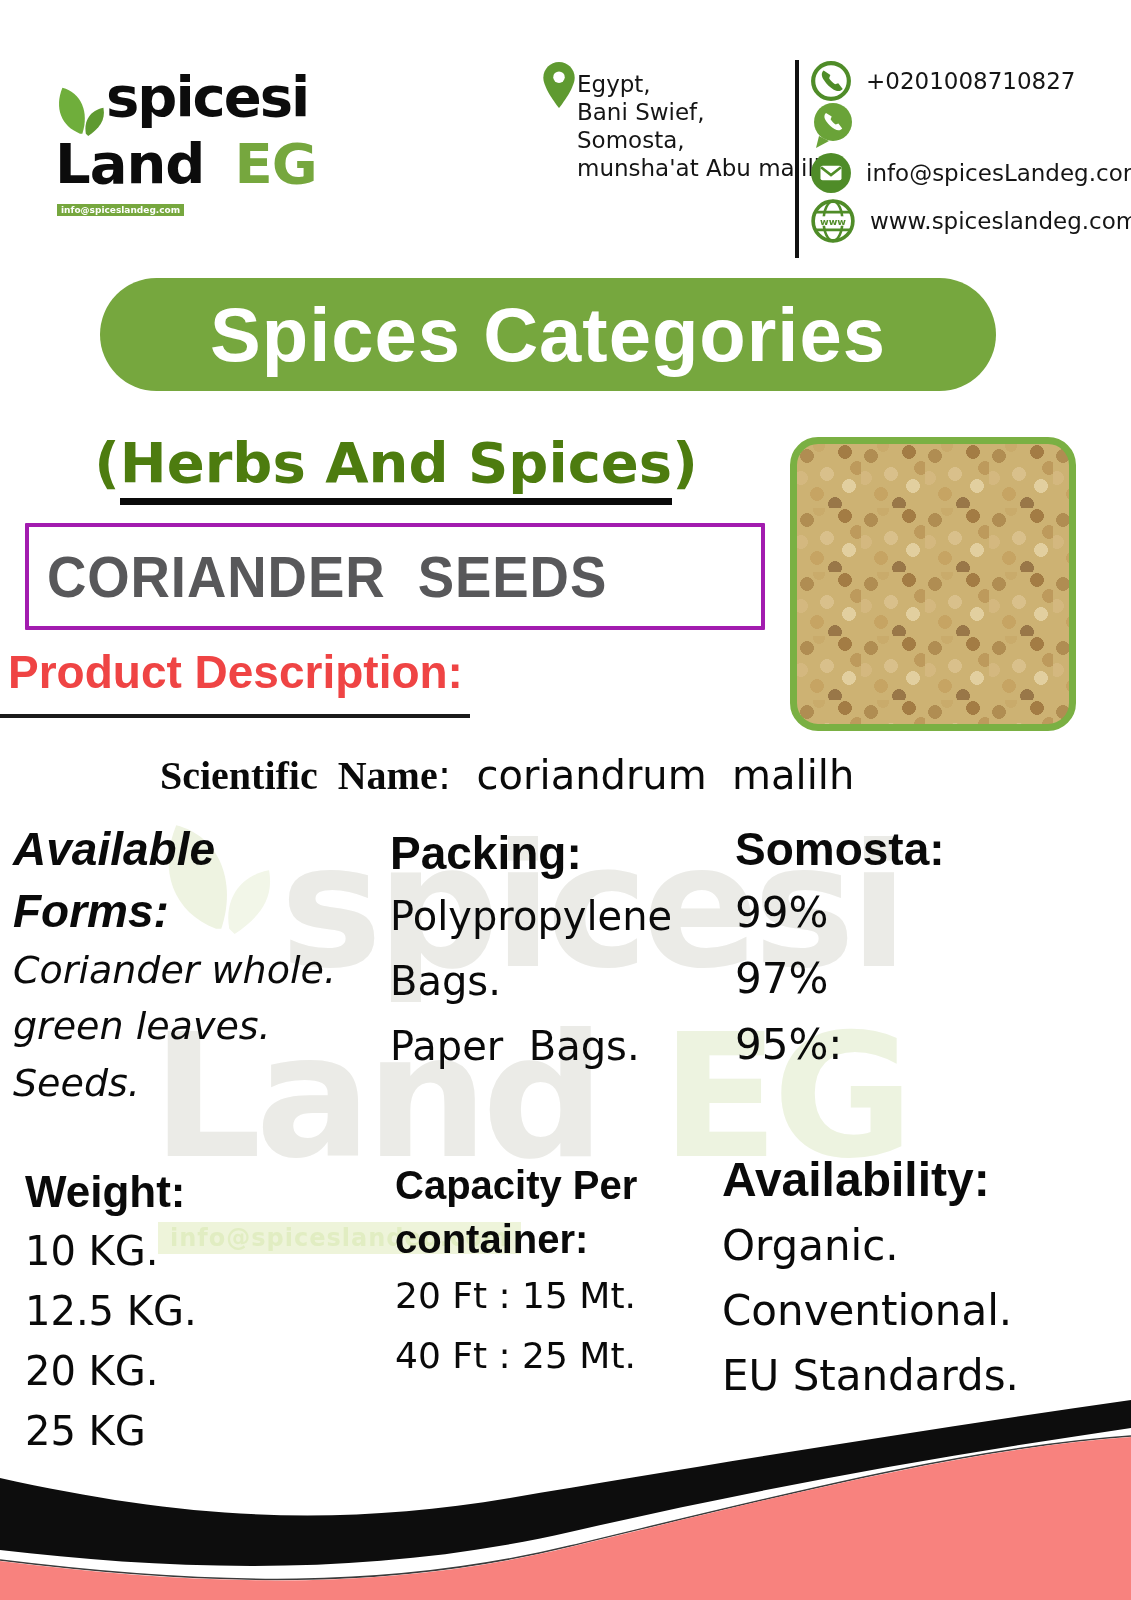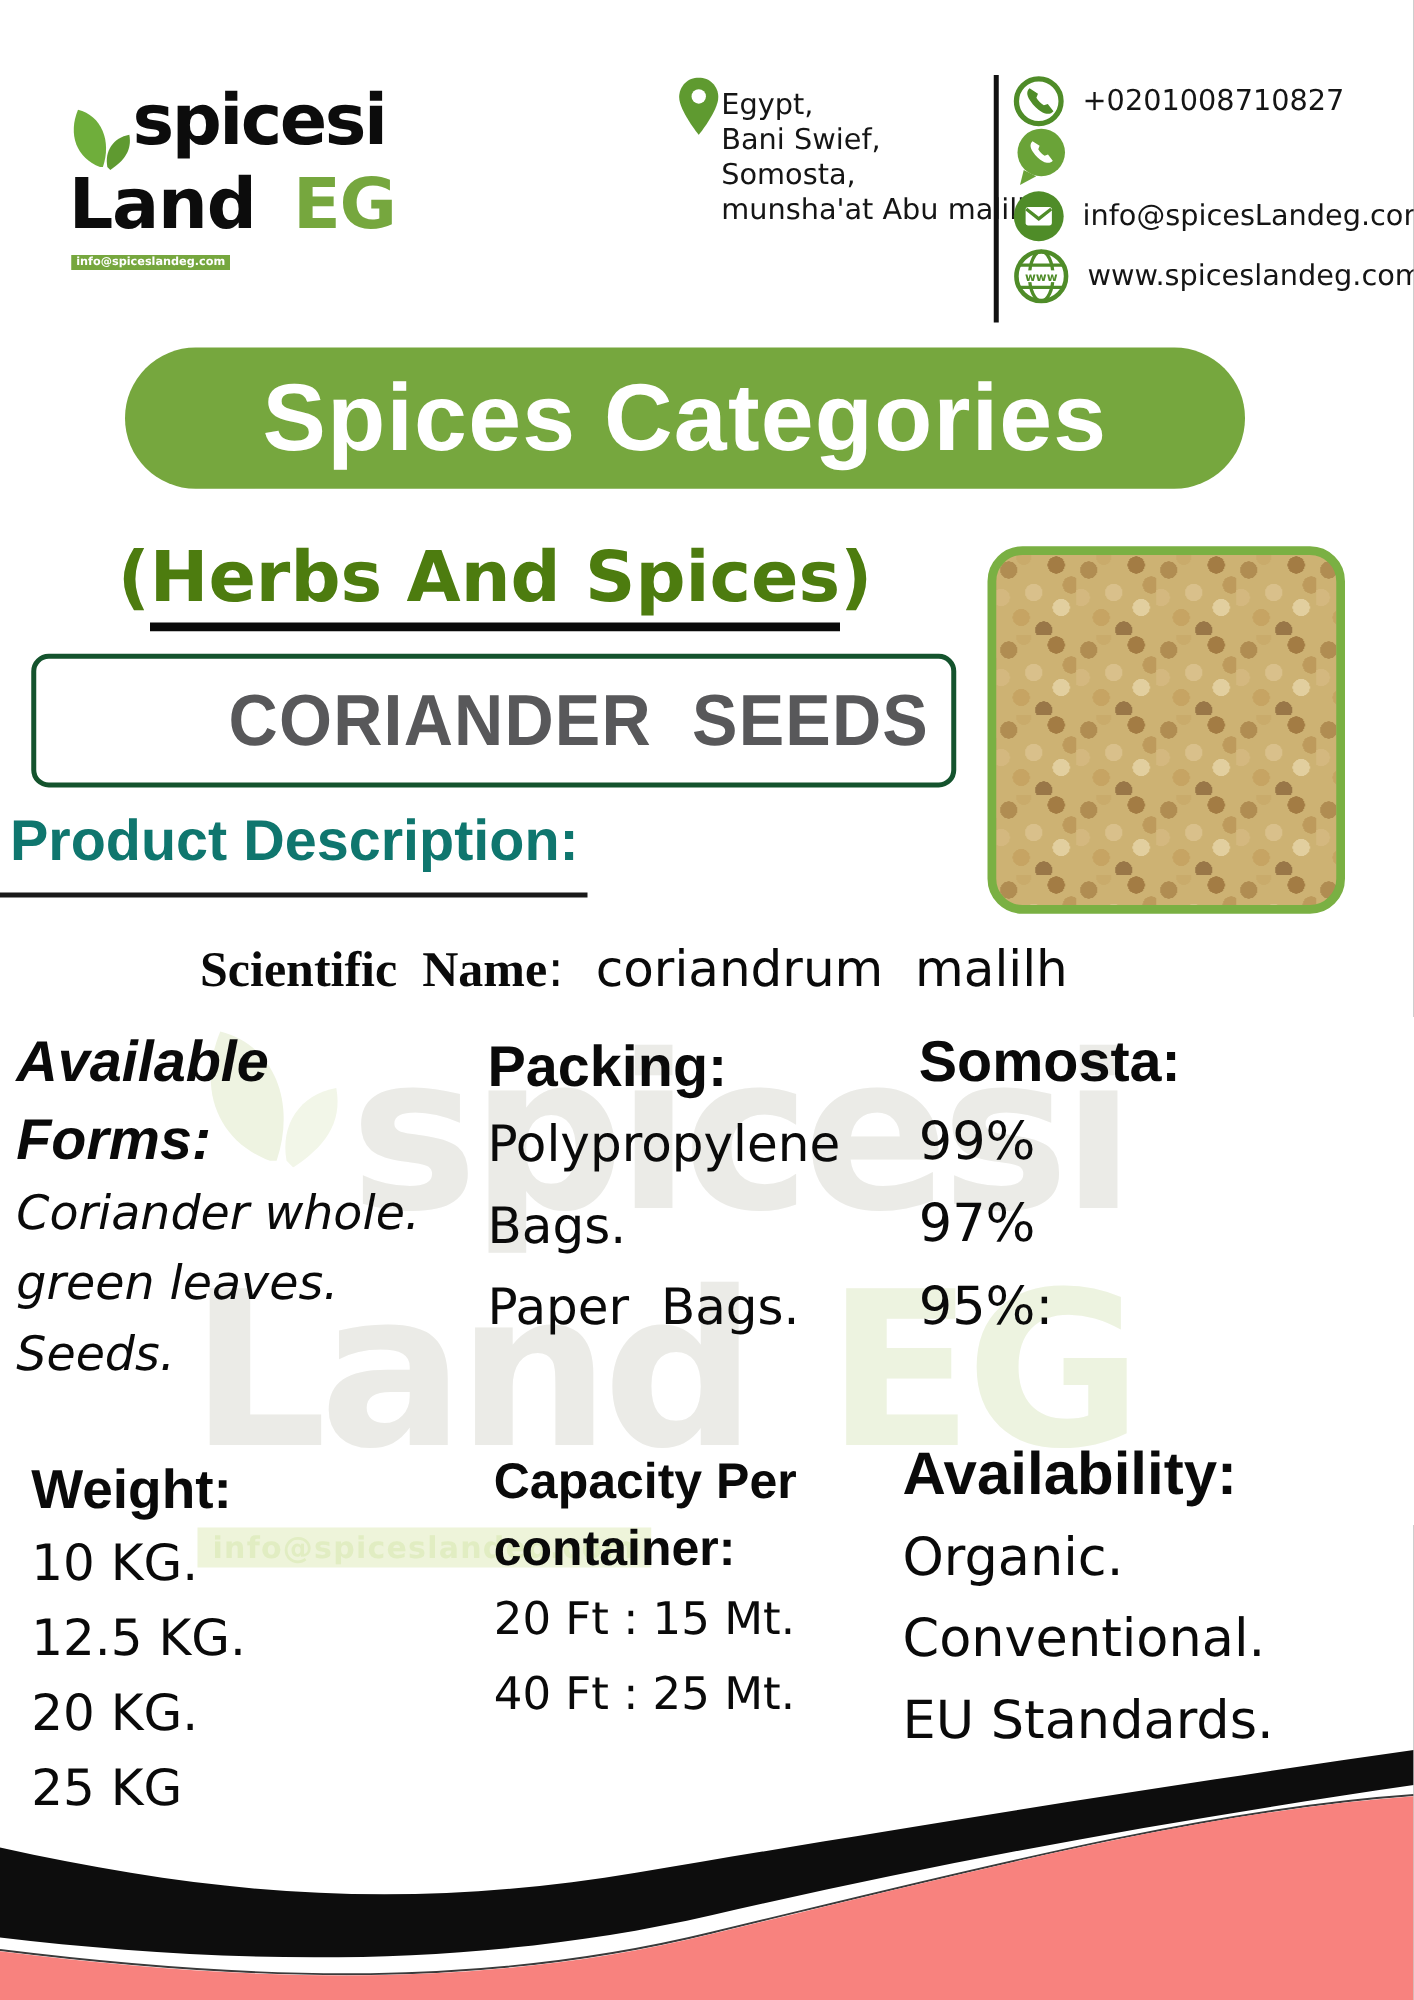--- a/index.html
+++ b/index.html
@@ -24,42 +24,42 @@
   .banner{left:100px;top:278px;width:896px;height:113px;background:#76a73e;border-radius:57px;
           display:flex;align-items:center;justify-content:center;}
   .banner-title{color:#fff;font-weight:bold;font-size:76px;letter-spacing:1px;
                 font-family:"Liberation Sans","DejaVu Sans",sans-serif;}
 
   
   .category{left:0;top:430px;width:792px;text-align:center;font-size:56px;font-weight:bold;color:#4d7c0f;}
   .category .uline{border-bottom:7px solid #0a0a0a;padding-bottom:3px;}
 
   
-  .title-box{left:25px;top:523px;width:732px;height:99px;border:4px solid #14532d;border-radius:14px;
-             background:#fff;display:flex;align-items:center;justify-content:flex-end;}
+  .title-box{left:25px;top:523px;width:732px;height:99px;border:4px solid #a21caf;border-radius:1px;
+             background:#fff;display:flex;align-items:center;justify-content:flex-start;}
   .title-box span{font-size:58px;font-weight:bold;color:#58585a;letter-spacing:1px;
                   font-family:"Liberation Sans","DejaVu Sans",sans-serif;transform:scaleX(.94);}
 
   
   .photo{left:790px;top:437px;width:272px;height:280px;border:7px solid #7ab043;border-radius:28px;
          background-color:#cdb273;z-index:2;
          background-image:
            radial-gradient(circle 7px at 10px 12px,#b08d52 97%,transparent),
            radial-gradient(circle 7px at 30px 30px,#d9c08b 97%,transparent),
            radial-gradient(circle 7px at 48px 8px,#a37c44 97%,transparent),
            radial-gradient(circle 7px at 20px 50px,#c6a463 97%,transparent),
            radial-gradient(circle 7px at 52px 42px,#e2cf9f 97%,transparent),
            radial-gradient(circle 7px at 38px 60px,#997748 97%,transparent),
            radial-gradient(circle 7px at 4px 34px,#d4b87f 97%,transparent),
            radial-gradient(circle 7px at 60px 24px,#bd9a5c 97%,transparent),
            radial-gradient(circle 6px at 22px 2px,#c9ab6b 97%,transparent);
          background-size:64px 64px;}
 
   
-  .desc-h{left:8px;top:645px;font-size:46px;font-weight:bold;color:#0f766e;
+  .desc-h{left:8px;top:645px;font-size:46px;font-weight:bold;color:#ef4444;
           font-family:"Liberation Sans","DejaVu Sans",sans-serif;}
   .desc-underline{left:0;top:714px;width:470px;height:4px;background:#1a1a1a;}
   .sci{left:160px;top:752px;font-size:40px;color:#0a0a0a;}
   .sci b{font-family:Liberation Serif, serif;}
 
   
   .col{color:#0a0a0a;}
   .col .head{font-weight:bold;font-size:46px;line-height:1.35;
              font-family:"Liberation Sans","DejaVu Sans",sans-serif;}
   .col .item{font-size:38px;line-height:1.48;}

